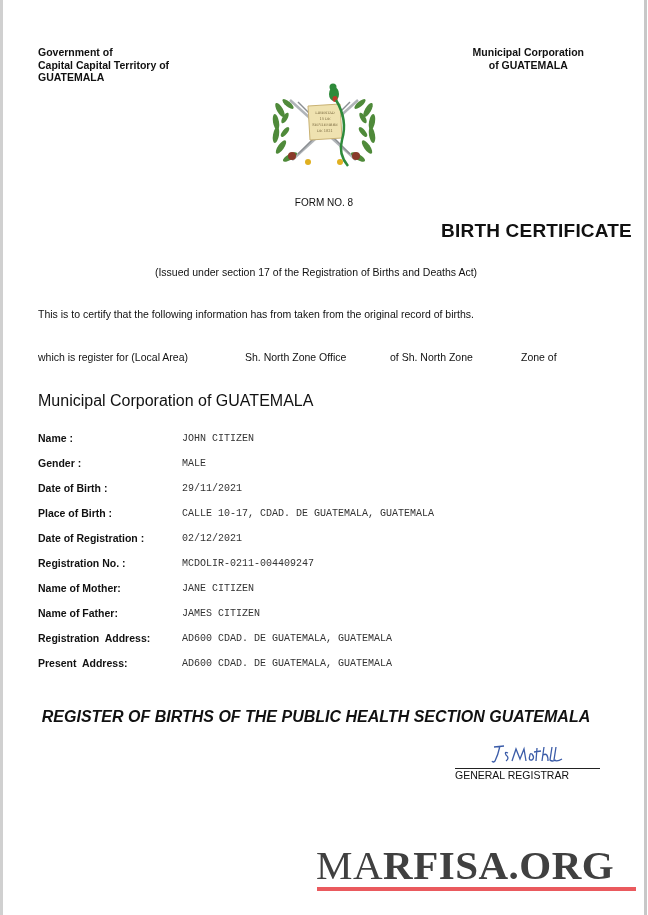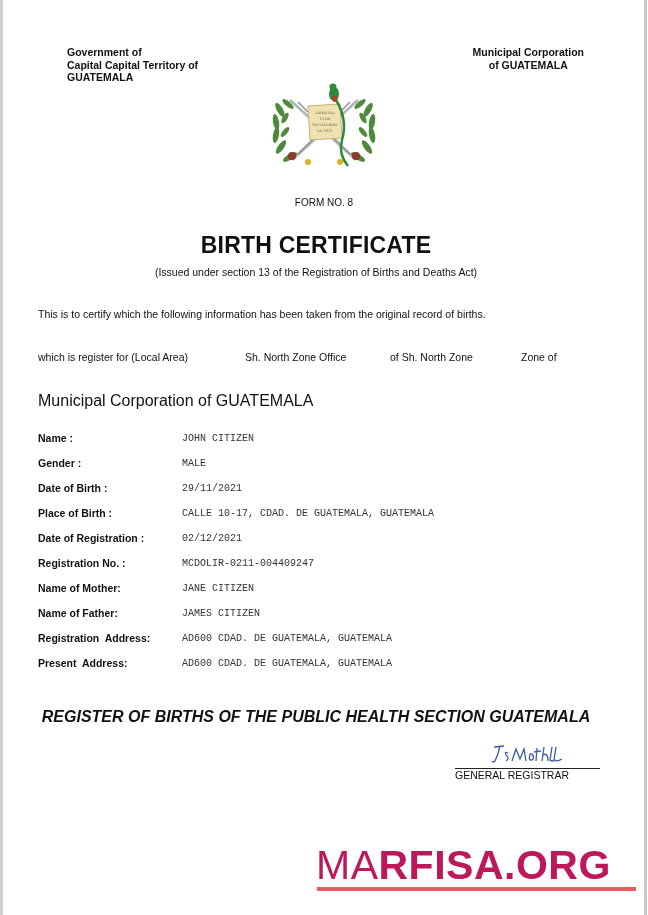--- a/index.html
+++ b/index.html
@@ -2,45 +2,45 @@
 <html><head>
   <meta charset="utf-8">
   <style>
     * { box-sizing: border-box; margin: 0; padding: 0; }
     html, body { width: 648px; height: 915px; background: #ffffff; overflow: hidden; }
     body { position: relative; font-family: "Liberation Sans", sans-serif; color: #111; }
 
     .page-border-left { position: absolute; left: 0; top: 0; width: 3px; height: 915px; background: #d0d0d0; }
     .page-border-right { position: absolute; left: 644px; top: 0; width: 3px; height: 915px; background: #c8c8c8; }
 
-    .hdr-left { position: absolute; left: 38px; top: 46px; font-size: 10.5px; font-weight: bold; line-height: 12.5px; margin-left: 29px; }
+    .hdr-left { position: absolute; left: 38px; top: 46px; font-size: 10.5px; font-weight: bold; line-height: 12.5px; }
     .hdr-right { position: absolute; right: 64px; top: 46px; font-size: 10.5px; font-weight: bold; line-height: 12.5px; text-align: center; }
 
     .emblem { position: absolute; left: 268px; top: 80px; width: 112px; height: 95px; }
 
     .form-no { position: absolute; left: 0; width: 648px; top: 189px; text-align: center; font-size: 10px; margin-top: 8px; }
-    .title { position: absolute; left: 0; width: 632px; top: 232px; text-align: center; font-size: 23px; font-weight: bold; letter-spacing: 0.2px; }
+    .title { position: absolute; left: 0; width: 632px; top: 220px; text-align: right; font-size: 19px; font-weight: bold; letter-spacing: 0.2px; }
     .issued { position: absolute; left: 0; width: 632px; top: 266px; text-align: center; font-size: 10.5px; }
 
     .certify { position: absolute; left: 38px; top: 308px; font-size: 10.5px; }
     .local-line { position: absolute; top: 351px; font-size: 10.5px; }
     .muni-line { position: absolute; left: 38px; top: 392px; font-size: 16px; }
 
     .fields { position: absolute; left: 38px; top: 432px; }
     .field-row { position: relative; height: 25px; }
     .field-label { position: absolute; left: 0; top: 0; font-size: 10.5px; font-weight: bold; white-space: pre; }
     .field-value { position: absolute; left: 144px; top: 1px; font-family: "Liberation Mono", monospace; font-size: 10px; color: #333; white-space: pre; }
 
     .register { position: absolute; left: 0; width: 632px; top: 708px; text-align: center; font-size: 16px; font-weight: bold; font-style: italic; }
 
     .signature { position: absolute; left: 490px; top: 743px; width: 75px; height: 22px; }
     .sig-line { position: absolute; left: 455px; top: 768px; width: 145px; height: 1px; background: #222; }
     .sig-title { position: absolute; left: 455px; top: 769px; width: 145px; text-align: left; font-size: 10.5px; }
 
-    .watermark { position: absolute; left: 316px; top: 843px; font-family: Liberation Sans, sans-serif; font-size: 41px; color: #be185d; letter-spacing: 0.5px; line-height: 44px; white-space: nowrap; }
+    .watermark { position: absolute; left: 316px; top: 843px; font-family: Liberation Serif, serif; font-size: 41px; color: #404040; letter-spacing: 0.5px; line-height: 44px; white-space: nowrap; }
     .wm-light { font-weight: normal; }
     .wm-bold { font-weight: bold; }
     .wm-underline { position: absolute; left: 317px; top: 887px; width: 319px; height: 4px; background: #ea5a5e; }
   </style>
 </head>
 <body>
 
 <div class="page-border-left"></div>
 <div class="page-border-right"></div>
 
@@ -101,23 +101,23 @@
 
     <circle cx="24" cy="76" r="4" fill="#8a3a2a"></circle>
     <circle cx="88" cy="76" r="4" fill="#8a3a2a"></circle>
     <circle cx="40" cy="82" r="3" fill="#e0b020"></circle>
     <circle cx="72" cy="82" r="3" fill="#e0b020"></circle>
   </svg>
 </div>
 
 <div class="form-no">FORM NO. 8</div>
 <div class="title">BIRTH CERTIFICATE</div>
-<div class="issued">(Issued under section 13 of the Registration of Births and Deaths Act)</div>
+<div class="issued">(Issued under section 17 of the Registration of Births and Deaths Act)</div>
 
-<div class="certify">This is to certify which the following information has been taken from the original record of births.</div>
+<div class="certify">This is to certify that the following information has from taken from the original record of births.</div>
 
 <div class="local-line" style="left:38px;">which is register for (Local Area)</div>
 <div class="local-line" style="left:245px;">Sh. North Zone Office</div>
 <div class="local-line" style="left:390px;">of  Sh. North Zone</div>
 <div class="local-line" style="left:521px;">Zone of</div>
 
 <div class="muni-line">Municipal Corporation of GUATEMALA</div>
 
 <div class="fields">
   <div class="field-row">

